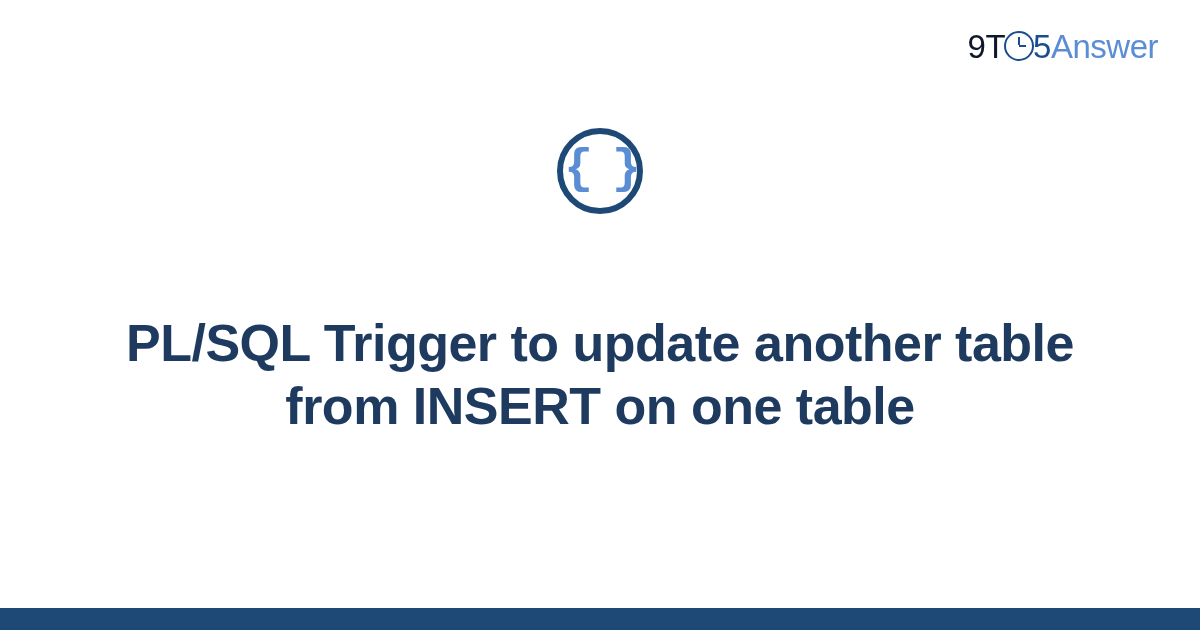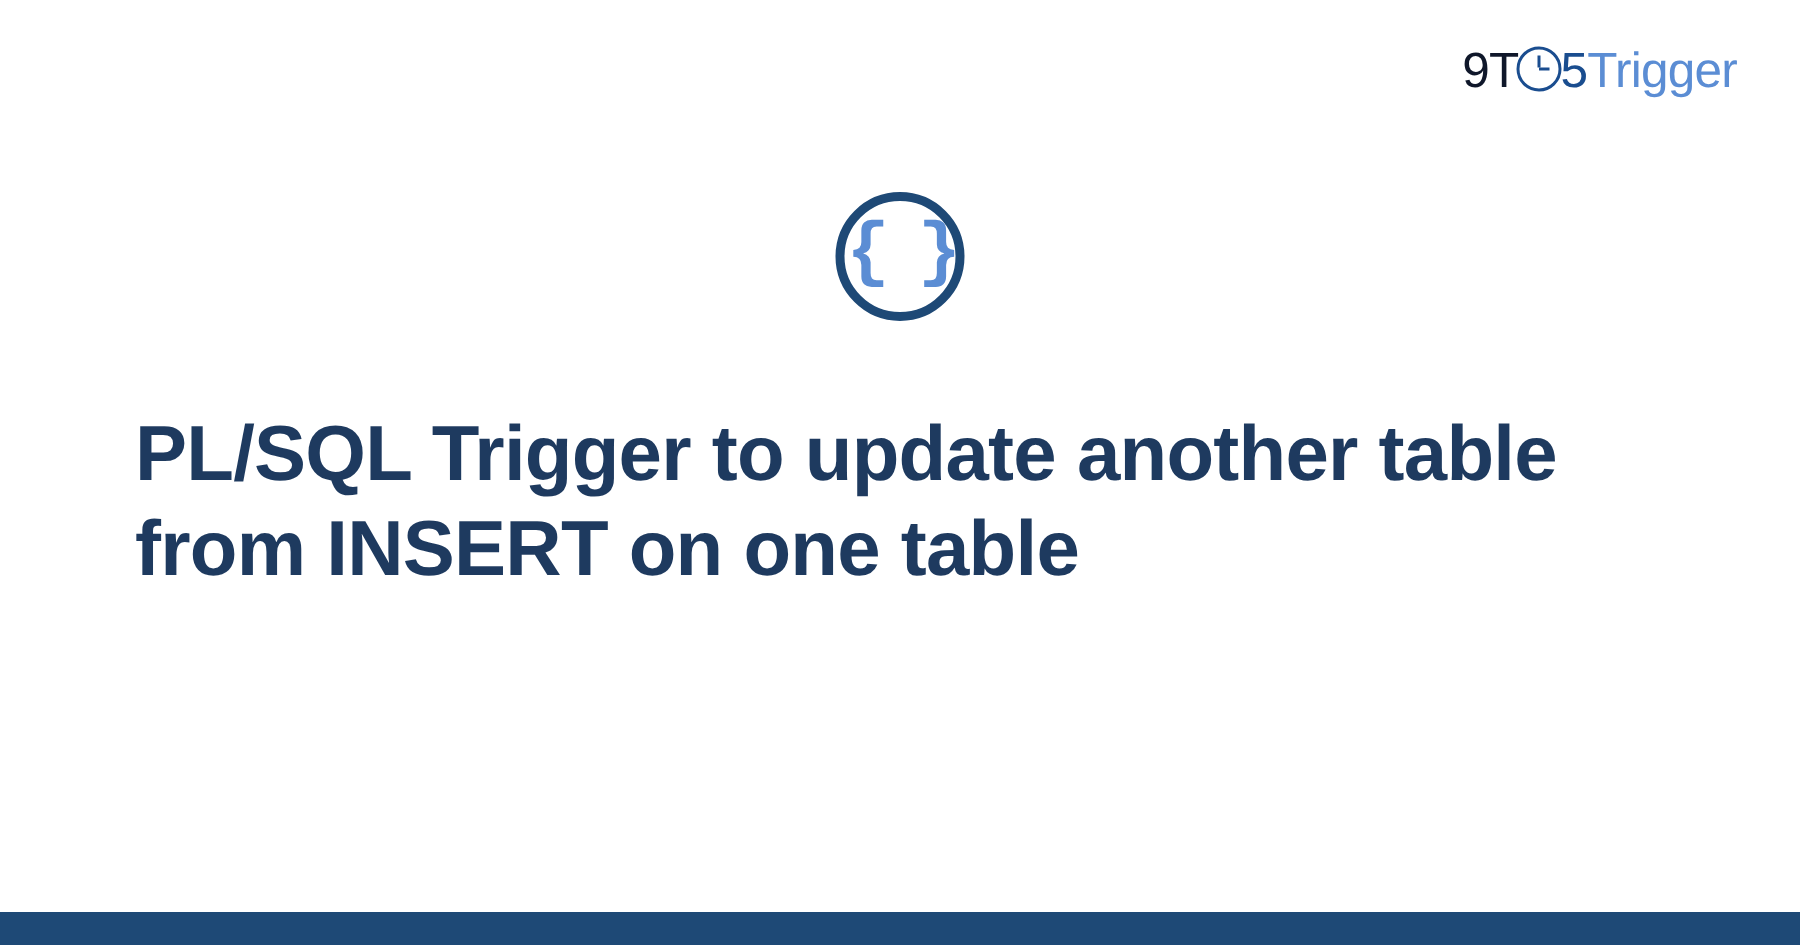--- a/index.html
+++ b/index.html
@@ -89,39 +89,40 @@
       font-family: "Courier New", monospace;
       letter-spacing: -5px;
       line-height: 1;
       position: relative;
       top: -2px;
     }
     .main-title {
       font-size: 52px;
       font-weight: 700;
       color: #1e3a5f;
-      text-align: left;
+      text-align: center;
       line-height: 1.22;
       max-width: 1020px;
       letter-spacing: -0.5px;
+      margin-top: 40px;
     }
     .bottom-bar {
       position: absolute;
       bottom: 0;
       left: 0;
       right: 0;
       height: 22px;
       background: #1e4976;
     }
   </style>
 </head>
 <body>
 
 <div class="logo">
-  <span class="logo-9t">9T</span><span class="logo-clock"></span><span class="logo-5">5</span><span class="logo-answer">Trigger</span>
+  <span class="logo-9t">9T</span><span class="logo-clock"></span><span class="logo-5">5</span><span class="logo-answer">Answer</span>
 </div>
 
 <div class="center-content">
   <div class="icon-circle">
     <span class="icon-braces">{ }</span>
   </div>
   <h1 class="main-title">PL/SQL Trigger to update another table from INSERT on one table</h1>
 </div>
 
 <div class="bottom-bar"></div>

